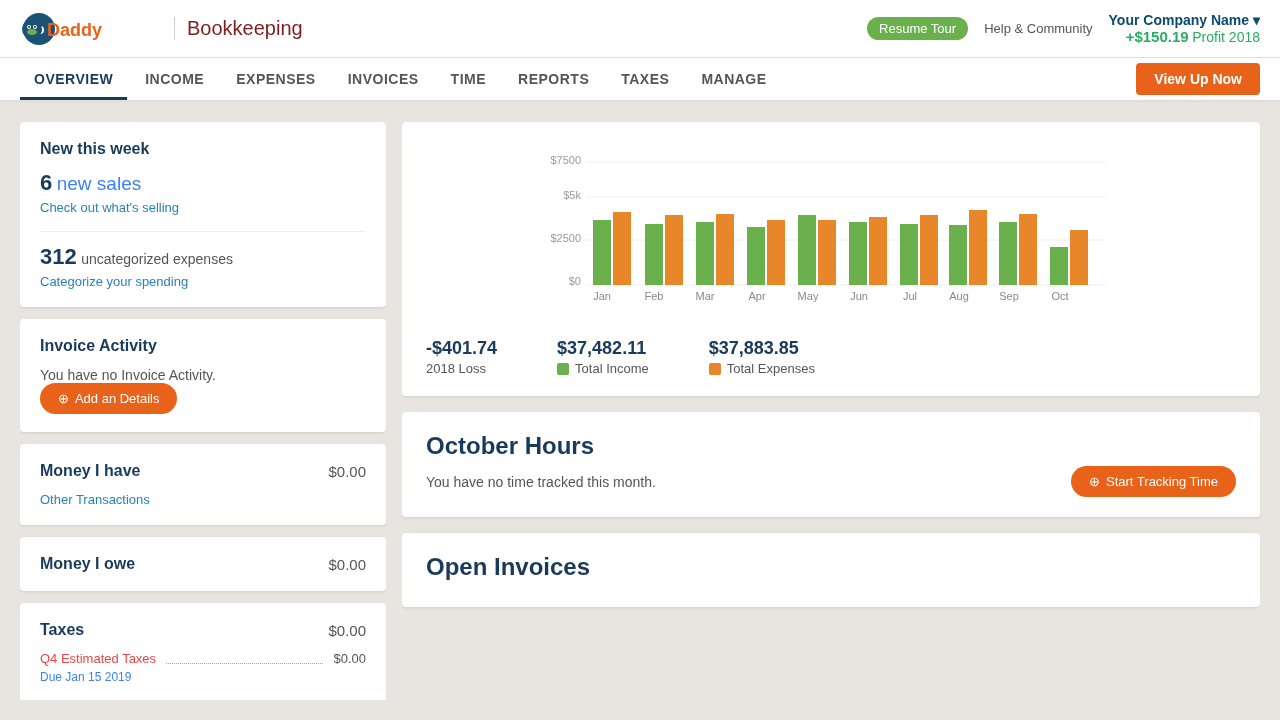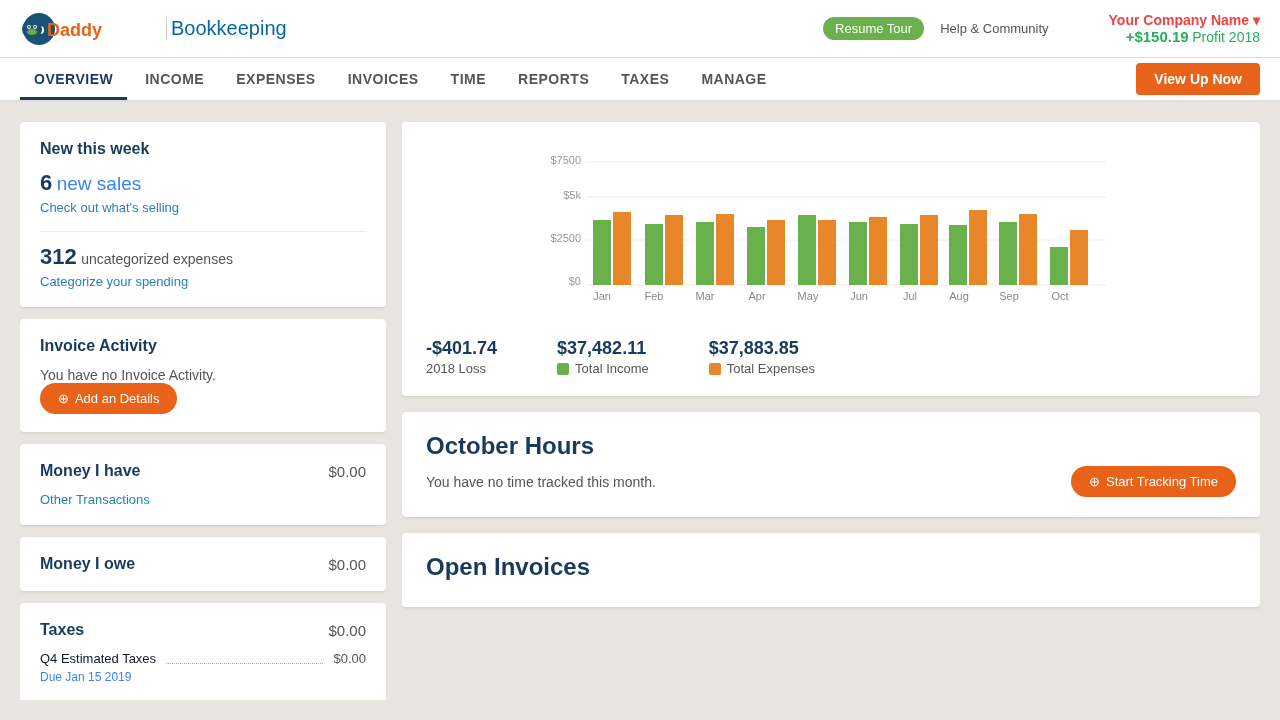--- a/index.html
+++ b/index.html
@@ -29,25 +29,25 @@
     .logo-img {
       width: 130px;
       height: 38px;
       background: #fff;
       display: flex;
       align-items: center;
     }
     .logo-svg { width: 130px; height: 38px; }
     .app-name {
       font-size: 20px;
-      color: #0369a1;
+      color: #7f1d1d;
       font-weight: normal;
       border-left: 1px solid #ccc;
-      padding-left: 4px;
-      margin-left: 6px;
+      padding-left: 12px;
+      margin-left: 14px;
     }
     .top-right {
       display: flex;
       align-items: center;
       gap: 16px;
     }
     .resume-tour-btn {
       background: #6ab04c;
       color: #fff;
       border: none;
@@ -57,24 +57,23 @@
       cursor: pointer;
     }
     .help-community {
       color: #555;
       font-size: 13px;
     }
     .company-area {
       text-align: right;
     }
     .company-name {
-      color: #ef4444;
-      font-size: 14px;
-      font-weight: bold;
-      margin-left: 44px;
+      color: #0c4a6e;
+      font-size: 14px;
+      font-weight: bold;
     }
     .profit-line {
       font-size: 13px;
     }
     .profit-amount {
       color: #27ae60;
       font-weight: bold;
       font-size: 15px;
     }
     .profit-label {
@@ -204,21 +203,21 @@
     .taxes-section .card-title { margin-bottom: 0; }
     .taxes-list { margin-top: 12px; }
     .taxes-row {
       display: flex;
       align-items: center;
       gap: 4px;
       color: #555;
       font-size: 13px;
     }
     .taxes-row .tax-name {
-      color: #0f172a;
+      color: #ef4444;
       cursor: pointer;
     }
     .taxes-row .tax-dots {
       flex: 1;
       border-bottom: 1px dotted #aaa;
       margin: 0 6px;
       height: 10px;
     }
     .taxes-due {
       color: #3b82f6;

